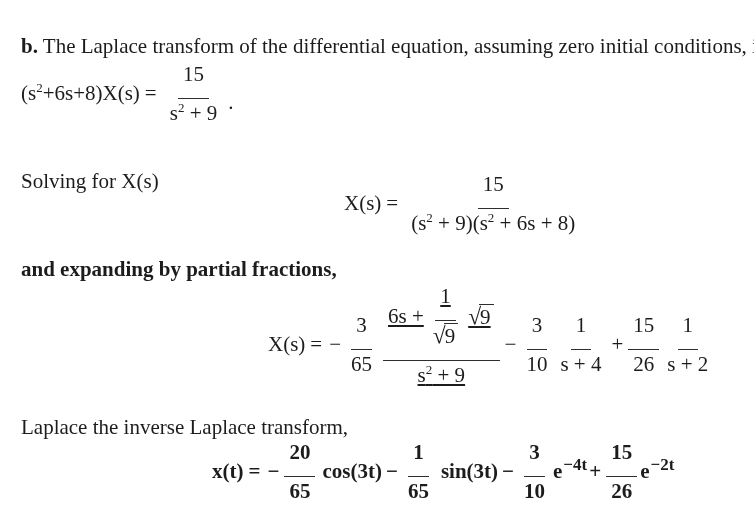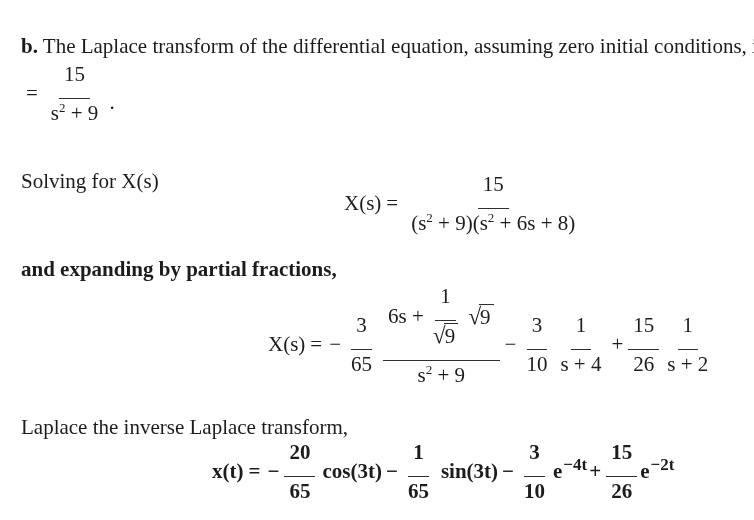--- a/index.html
+++ b/index.html
@@ -57,39 +57,40 @@
   .op{margin:0 5px;}
   .tight{margin:0 2px;}
   .sqrt{display:inline-flex;align-items:flex-start;margin:0 1px;}
   .rad{font-size:1.12em;line-height:1;transform:translateY(1px);}
   .radicand{
     border-top:1.6px solid #2e2e2e;
     padding:1px 3px 0 1px;
     margin-left:-2px;
     line-height:1.1;
   }
-  .bigfrac{margin-bottom:18px;}
+  .bigfrac{margin-bottom:18px;text-decoration:underline;}
   .numrow{display:flex;align-items:center;justify-content:center;}
   .period{transform:translateY(9px);margin-left:3px;}
   .exp{
     font-size:17px;
     transform:translateY(-8px);
     display:inline-block;
     margin-left:1px;
   }
   .fn{margin:0 2px 0 4px;}
 </style>
 </head>
 <body>
 
 <div id="page">
 
   <p class="para" style="top:12px;"><span class="bold">b.</span><span> The Laplace transform of the differential equation, assuming zero initial conditions, is</span></p>
 
   <div class="eq" style="top:62px; left:21px;">
+    <span><span>(s</span><span class="sup">2</span><span>+6s+8)X(s)</span></span>
     <span class="op">=</span>
     <span class="frac">
       <span class="num">15</span>
       <span class="den"><span>s</span><span class="sup">2</span><span> + 9</span></span>
     </span>
     <span class="period">.</span>
   </div>
 
   <p class="para" style="top:147px;">Solving for X(s)</p>
 

